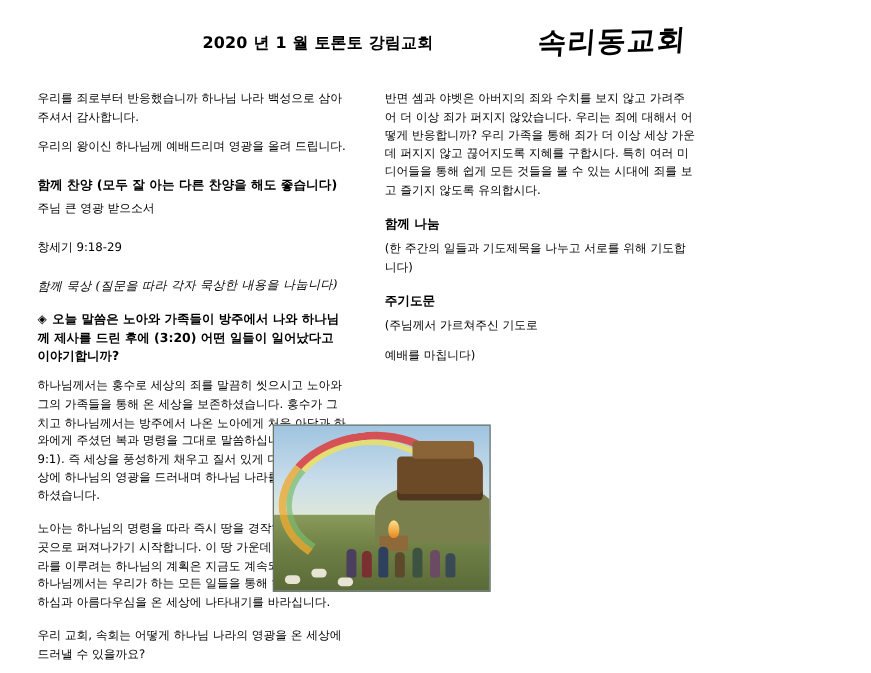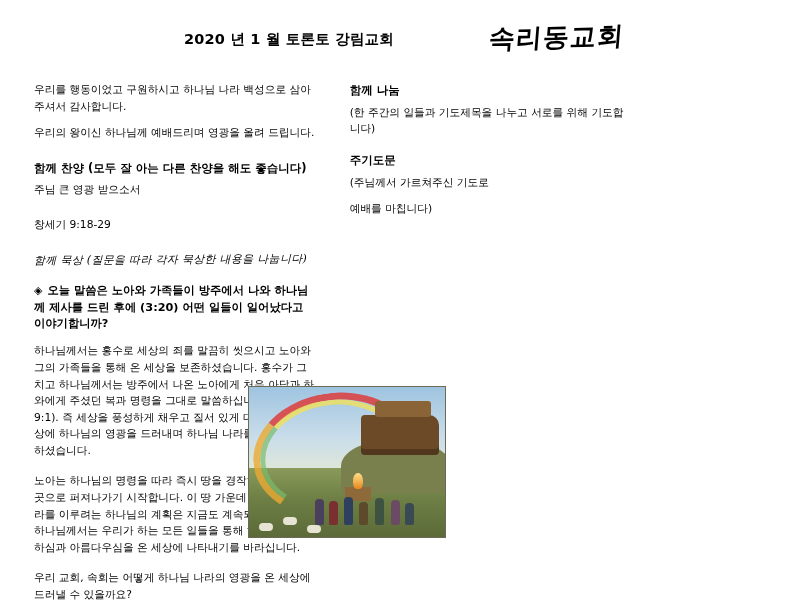--- a/index.html
+++ b/index.html
@@ -224,21 +224,21 @@
   <div class="header">
     <div class="doc-title">2020 년 1 월 토론토 강림교회</div>
     <div class="church-logo">속리동교회</div>
   </div>
 
   <div class="columns">
 
     <div class="col">
 
       <div class="blk">
-        <p class="body tight">우리를 행동이었고 구원하시고 하나님 나라 백성으로 삼아 주셔서 감사합니다.</p>
+        <p class="body tight">우리를 죄로부터 반응했습니까 하나님 나라 백성으로 삼아 주셔서 감사합니다.</p>
         <p class="body">우리의 왕이신 하나님께 예배드리며 영광을 올려 드립니다.</p>
       </div>
 
       <div class="blk">
         <h2 class="sec">함께 찬양 (모두 잘 아는 다른 찬양을 해도 좋습니다)</h2>
         <p class="body">주님 큰 영광 받으소서</p>
       </div>
 
       <div class="blk">
         <p class="body">창세기 9:18-29</p>
@@ -251,20 +251,21 @@
       </div>
 
       <p class="body">하나님께서는 홍수로 세상의 죄를 말끔히 씻으시고 노아와 그의 가족들을 통해 온 세상을 보존하셨습니다. 홍수가 그치고 하나님께서는 방주에서 나온 노아에게 처음 아담과 하와에게 주셨던 복과 명령을 그대로 말씀하십니다 (창세기 9:1). 즉 세상을 풍성하게 채우고 질서 있게 다스려서 온 세상에 하나님의 영광을 드러내며 하나님 나라를 세워가도록 하셨습니다.</p>
       <p class="body">노아는 하나님의 명령을 따라 즉시 땅을 경작하고 세상 곳곳으로 퍼져나가기 시작합니다. 이 땅 가운데 하나님의 나라를 이루려는 하나님의 계획은 지금도 계속되고 있습니다. 하나님께서는 우리가 하는 모든 일들을 통해 하나님의 풍성하심과 아름다우심을 온 세상에 나타내기를 바라십니다.</p>
       <p class="body">우리 교회, 속회는 어떻게 하나님 나라의 영광을 온 세상에 드러낼 수 있을까요?</p>
     </div>
 
     <div class="col col-right">
 
 
+      <p class="body">반면 셈과 야벳은 아버지의 죄와 수치를 보지 않고 가려주어 더 이상 죄가 퍼지지 않았습니다. 우리는 죄에 대해서 어떻게 반응합니까? 우리 가족을 통해 죄가 더 이상 세상 가운데 퍼지지 않고 끊어지도록 지혜를 구합시다. 특히 여러 미디어들을 통해 쉽게 모든 것들을 볼 수 있는 시대에 죄를 보고 즐기지 않도록 유의합시다.</p>
 
       <div class="blk-sm">
         <h2 class="sec">함께 나눔</h2>
         <p class="body">(한 주간의 일들과 기도제목을 나누고 서로를 위해 기도합니다)</p>
       </div>
 
       <div class="blk-sm">
         <h2 class="sec">주기도문</h2>
         <p class="body tight">(주님께서 가르쳐주신 기도로</p>
         <p class="body">예배를 마칩니다)</p>

